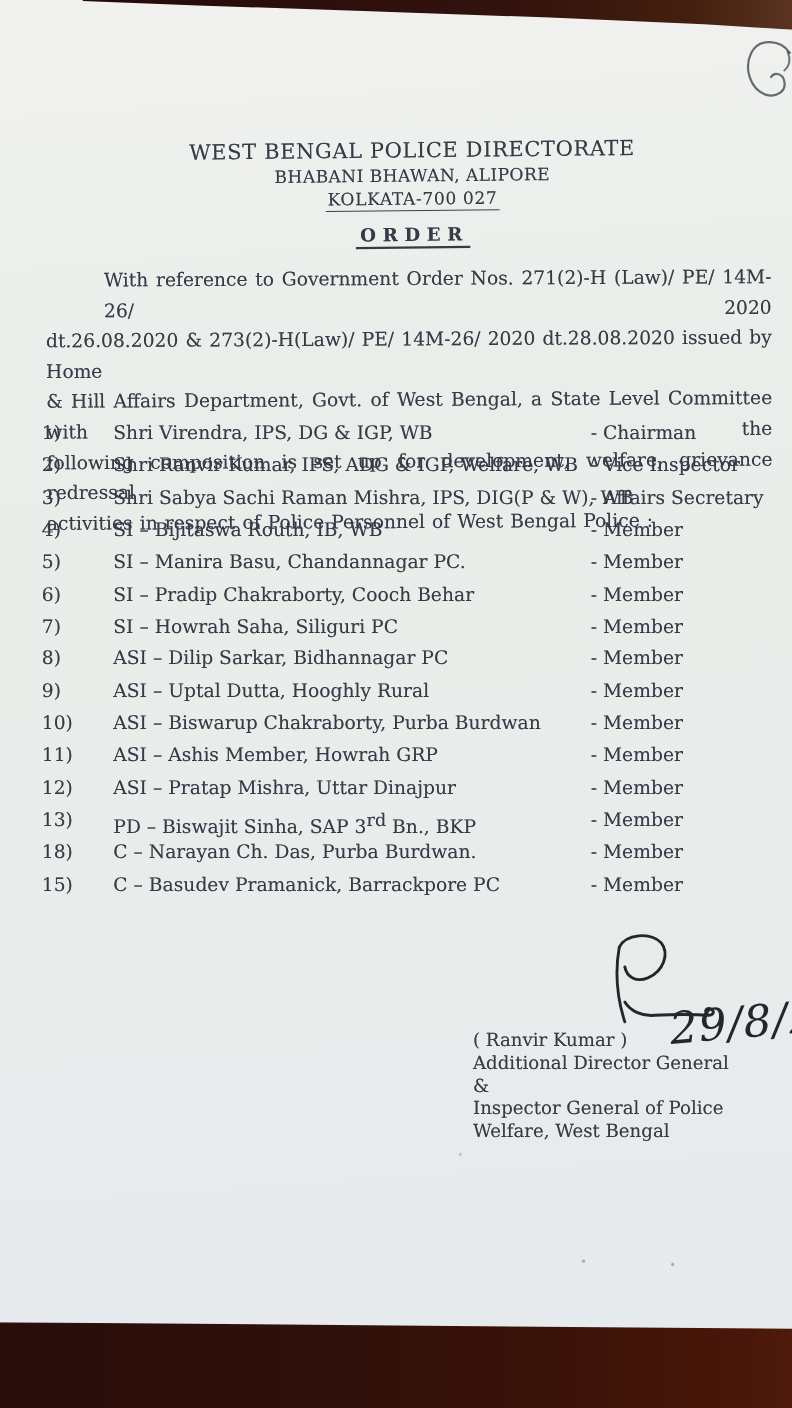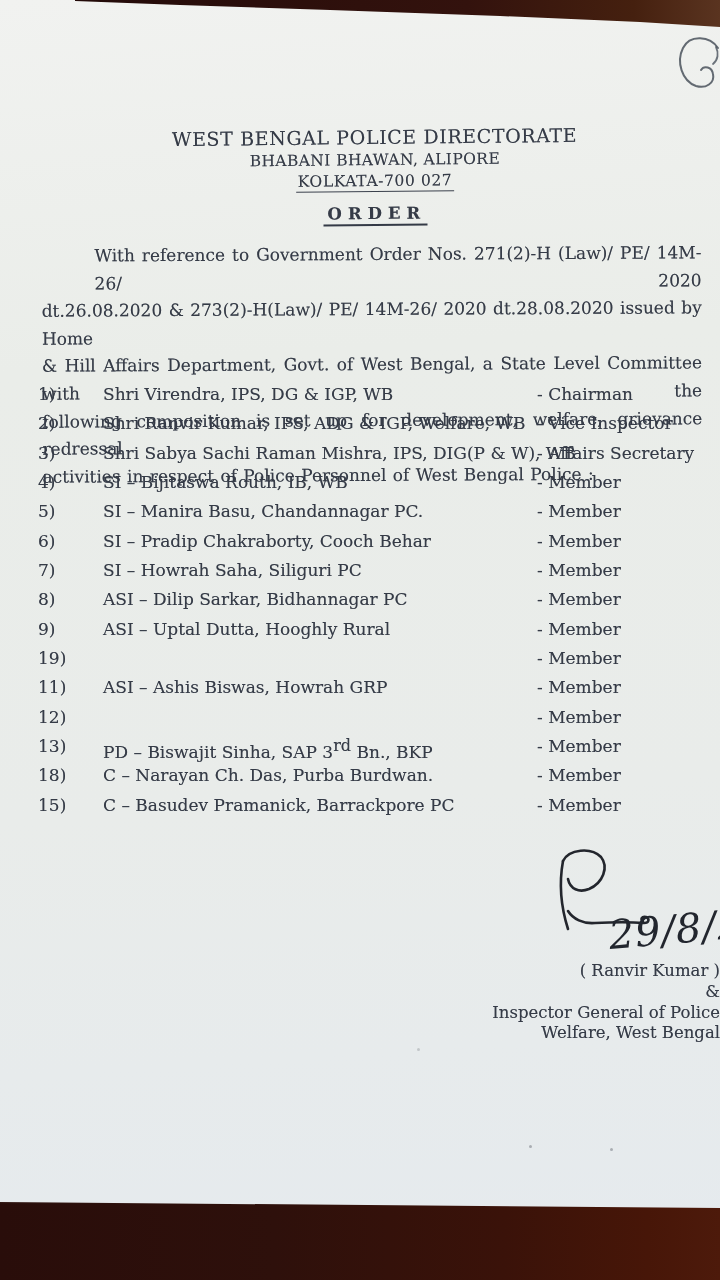--- a/index.html
+++ b/index.html
@@ -59,22 +59,22 @@
   
   .committee-list { position: absolute; left: 0; top: 384px; width: 720px; }
   .row { position: relative; height: 29.35px; font-size: 17px; }
   .row .num  { position: absolute; left: 38px; white-space: nowrap; }
   .row .name { position: absolute; left: 103px; white-space: nowrap; }
   .row .name sup { font-size: 16px; }
   .row .role { position: absolute; left: 537px; white-space: nowrap; }
 
   
   .signature-block {
-    position: absolute; left: 430px; top: 961px; width: 290px;
-    text-align: right; font-size: 16.5px; line-height: 20.8px;
+    position: absolute; left: 430px; top: 936px; width: 290px;
+    text-align: left; font-size: 16.5px; line-height: 20.8px;
   }
   .sig-art { position: absolute; pointer-events: none; }
   .speck { position: absolute; width: 3px; height: 3px; border-radius: 50%; background: rgba(95,100,108,0.45); }
 </style>
 </head>
 <body>
 
 <div class="table-top"></div>
 <div class="table-bottom"></div>
 
@@ -142,30 +142,32 @@
       <span class="num">8)</span>
       <span class="name">ASI – Dilip Sarkar, Bidhannagar PC</span>
       <span class="role">- Member</span>
     </div>
     <div class="row">
       <span class="num">9)</span>
       <span class="name">ASI – Uptal Dutta, Hooghly Rural</span>
       <span class="role">- Member</span>
     </div>
     <div class="row">
-      <span class="num">19)</span>
+      <span class="num">10)</span>
+      <span class="name">ASI – Biswarup Chakraborty, Purba Burdwan</span>
       <span class="role">- Member</span>
     </div>
     <div class="row">
       <span class="num">11)</span>
-      <span class="name">ASI – Ashis Biswas, Howrah GRP</span>
+      <span class="name">ASI – Ashis Member, Howrah GRP</span>
       <span class="role">- Member</span>
     </div>
     <div class="row">
       <span class="num">12)</span>
+      <span class="name">ASI – Pratap Mishra, Uttar Dinajpur</span>
       <span class="role">- Member</span>
     </div>
     <div class="row">
       <span class="num">13)</span>
       <span class="name"><span>PD – Biswajit Sinha, SAP 3</span><sup>rd</sup><span> Bn., BKP</span></span>
       <span class="role">- Member</span>
     </div>
     <div class="row">
       <span class="num">18)</span>
       <span class="name">C – Narayan Ch. Das, Purba Burdwan.</span>
@@ -185,20 +187,21 @@
     <path d="M 25 66 C 30 74, 40 79, 52 78 C 72 77, 88 77, 101 78 C 106 78, 107 74, 103 72 C 99 71, 97 74, 100 77"></path>
   </g>
 </svg>
 
 <svg class="sig-art" style="left:608px; top:903px;" width="120" height="62" viewBox="0 0 120 62">
   <text x="2" y="46" transform="rotate(-5 2 46)" style="font-family:'DejaVu Serif',serif; font-style:italic; font-size:40px; letter-spacing:1px; fill:#22262e;">29/8/202</text>
 </svg>
 
 <div class="signature-block ink">
   <div>( Ranvir Kumar )</div>
+  <div>Additional Director General</div>
   <div>&amp;</div>
   <div>Inspector General of Police</div>
   <div>Welfare, West Bengal</div>
 </div>
 
 <div class="speck" style="left:529px; top:1145px;"></div>
 <div class="speck" style="left:610px; top:1148px;"></div>
 <div class="speck" style="left:417px; top:1048px; opacity:.6;"></div>
 
 </body></html>

